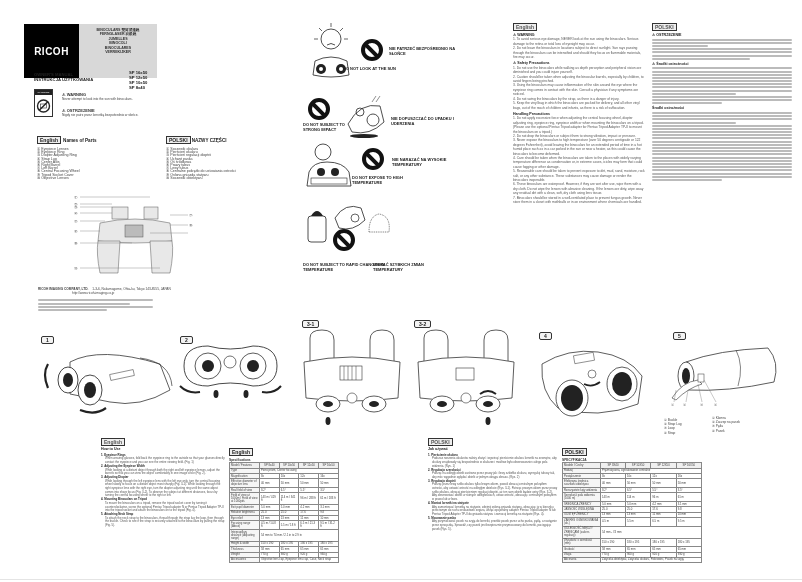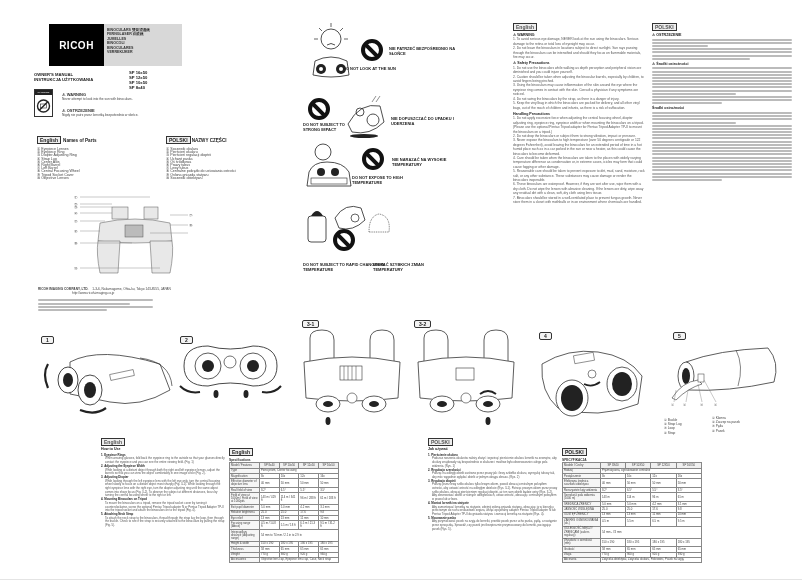--- a/index.html
+++ b/index.html
@@ -6,21 +6,21 @@
   html, body { width: 802px; height: 582px; background: #ffffff; overflow: hidden; }
   body { font-family: "Liberation Sans", sans-serif; color: #222; position: relative; }
   .abs { position: absolute; }
   .tiny { font-size: 3.2px; line-height: 4.2px; color: #444; }
   .small { font-size: 4px; line-height: 5px; color: #333; }
   .lang-tag { display: inline-block; border: 0.8px solid #333; background: #eee; font-weight: bold; font-size: 5px; padding: 0 2px; line-height: 6px; }
   .bold { font-weight: bold; }
   .hdr { font-weight: bold; font-size: 4.6px; }
 
   
-  #brand { left: 49px; top: 24px; width: 133px; height: 42px; display: flex; }
+  #brand { left: 24px; top: 24px; width: 133px; height: 54px; display: flex; text-align: center; }
   #brand .logo { width: 55px; height: 100%; background: #000; color: #fff; display: flex; align-items: center; justify-content: center; font-weight: bold; font-size: 10px; letter-spacing: 0.5px; }
   #brand .names { flex: 1; background: #d8d8d8; padding: 4px 3px; font-size: 3.6px; line-height: 4.4px; font-weight: bold; color: #333; }
 
   #manual { left: 34px; top: 72px; width: 130px; }
   #manual .titles { font-size: 4.2px; line-height: 5.2px; font-weight: bold; }
   #models { left: 129px; top: 70px; font-size: 4.2px; line-height: 5px; font-weight: bold; }
 
   #warn-icon { left: 34px; top: 89px; width: 19px; height: 28px; border: 1px solid #333; background: #fff; }
   #warn-icon .bar { height: 5px; background: #222; color: #fff; font-size: 2.5px; text-align: center; line-height: 5px; }
   #warning-block { left: 62px; top: 92px; width: 100px; }

